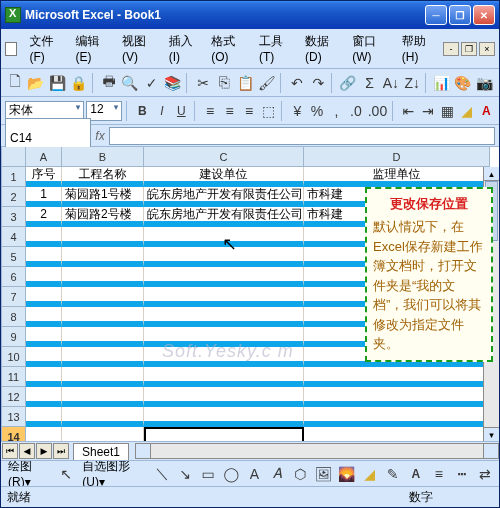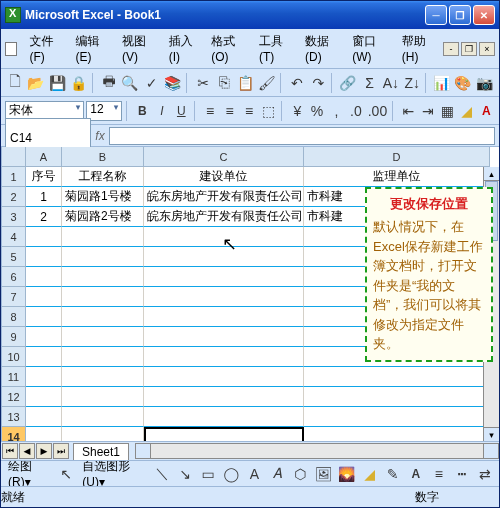--- a/index.html
+++ b/index.html
@@ -26,40 +26,40 @@
 .scombo{width:44px}
 .namebar{height:22px;background:#d6e7fb;border-bottom:1px solid #9db8d9;display:flex;align-items:center;padding:0 4px}
 .namebox{width:86px;height:36px;background:#fff;border:1px solid #7f9db9;padding:12px 4px;display:flex;align-items:flex-start}
 .fxlbl{width:18px;text-align:center;font-style:italic;color:#666}
 .fmlbar{flex:1;height:18px;background:#fff;border:1px solid #7f9db9}
 .gridwrap{flex:1;background:#fff;position:relative;overflow:hidden;border-left:1px solid #9db8d9}
 .grid{display:grid;grid-template-columns:24px 36px 82px 160px 186px;grid-auto-rows:20px}
 .hdr{background:#d8e7f5;border-right:1px solid #9eb6ce;border-bottom:1px solid #9eb6ce;display:flex;align-items:center;justify-content:center;font-size:11px;color:#333}
 .rhdr{background:#d8e7f5;border-right:1px solid #9eb6ce;border-bottom:1px solid #9eb6ce;display:flex;align-items:center;justify-content:center;font-size:11px;color:#333}
 .rhdr.sel{background:#ffc864;font-weight:bold}
-.cell{border-right:1px solid #d4d0c8;border-bottom:1px solid #0ea5e9;padding:0 3px;display:flex;align-items:center;font-size:12px;white-space:nowrap;overflow:hidden}
+.cell{border-right:1px solid #d4d0c8;border-bottom:6px solid #0ea5e9;padding:0 3px;display:flex;align-items:center;font-size:12px;white-space:nowrap;overflow:hidden}
 .cell.c{justify-content:center}
 .cell.th{font-weight:normal;justify-content:center}
 .cell.sel{border:2px solid #000;position:relative}
 .cell.sel:after{content:"";position:absolute;right:-3px;bottom:-3px;width:5px;height:5px;background:#000}
 .tooltip{position:absolute;right:6px;top:40px;width:128px;border:2px dashed #1a9e1a;background:#fffef0;padding:6px;z-index:5}
 .tooltip .tt-title{color:#d82020;font-weight:bold;font-size:13px;text-align:center;margin-bottom:4px}
 .tooltip .tt-body{color:#a16207;font-size:13px;line-height:1.5}
 .cursor{position:absolute;left:220px;top:86px;font-size:18px;z-index:6;pointer-events:none}
 .watermark{position:absolute;left:160px;top:194px;font-size:18px;color:rgba(180,180,200,.6);font-style:italic;z-index:2;pointer-events:none;letter-spacing:1px}
 .sheettabs{height:20px;background:#d6e7fb;display:flex;align-items:center;border-top:1px solid #9db8d9;border-bottom:1px solid #9db8d9}
 .navbtn{width:16px;height:16px;border:1px solid #8a8a8a;background:#ece9d8;display:flex;align-items:center;justify-content:center;font-size:9px;margin-left:1px}
 .tab{background:#fff;border:1px solid #8a8a8a;border-bottom:none;padding:1px 8px;margin-left:4px;font-size:11px}
 .hsb{flex:1;height:16px;background:#e8e8e8;border:1px solid #8a8a8a;margin-left:6px;position:relative}
 .hsb:before,.hsb:after{content:"";position:absolute;top:0;width:14px;height:14px;background:#d6e7fb;border:0 solid #8a8a8a}
 .hsb:before{left:0;border-right-width:1px}
 .hsb:after{right:0;border-left-width:1px}
 .drawbar{height:26px;background:#d6e7fb;display:flex;align-items:center;padding:0 4px;gap:3px;border-bottom:1px solid #9db8d9;overflow:hidden}
 .drawlbl{padding:0 3px}
-.status{height:20px;background:#d6e7fb;display:flex;align-items:center;padding:0 0;font-size:11px}
+.status{height:20px;background:#d6e7fb;display:flex;align-items:center;padding:0 6px;font-size:11px}
 .status .sr{margin-left:auto;margin-right:60px}
 .vsb{position:absolute;right:0;top:20px;bottom:0;width:16px;background:#e8e8e8;border-left:1px solid #8a8a8a}
 .vsb .thumb{position:absolute;left:1px;top:14px;width:13px;height:60px;background:#c8d8ec;border:1px solid #8aa4c8}
 .vsb .ar{position:absolute;left:0;width:15px;height:14px;background:#d6e7fb;display:flex;align-items:center;justify-content:center;font-size:9px}
 .vsb .ar.t{top:0;border-bottom:1px solid #8a8a8a}
 .vsb .ar.b{bottom:0;border-top:1px solid #8a8a8a}
 .corner{background:#d8e7f5;border-right:1px solid #9eb6ce;border-bottom:1px solid #9eb6ce}
 </style>
 </head>
 <body>
@@ -274,20 +274,21 @@
     <div class="vsb">
       <div class="ar t">▴</div>
         <div class="thumb"></div>
         <div class="ar b">▾</div>
     </div>
     <div class="tooltip">
       <div class="tt-title">更改保存位置</div>
       <div class="tt-body">默认情况下，在Excel保存新建工作簿文档时，打开文件夹是“我的文档”，我们可以将其修改为指定文件夹。</div>
     </div>
     <div class="cursor">↖</div>
+    <div class="watermark">Soft.Yesky.c m</div>
   </div>
 
   <div class="sheettabs">
     <div class="navbtn">⏮</div>
     <div class="navbtn">◀</div>
     <div class="navbtn">▶</div>
     <div class="navbtn">⏭</div>
     <div class="tab"><span>Sheet1</span></div>
     <div class="hsb"></div>
   </div>

